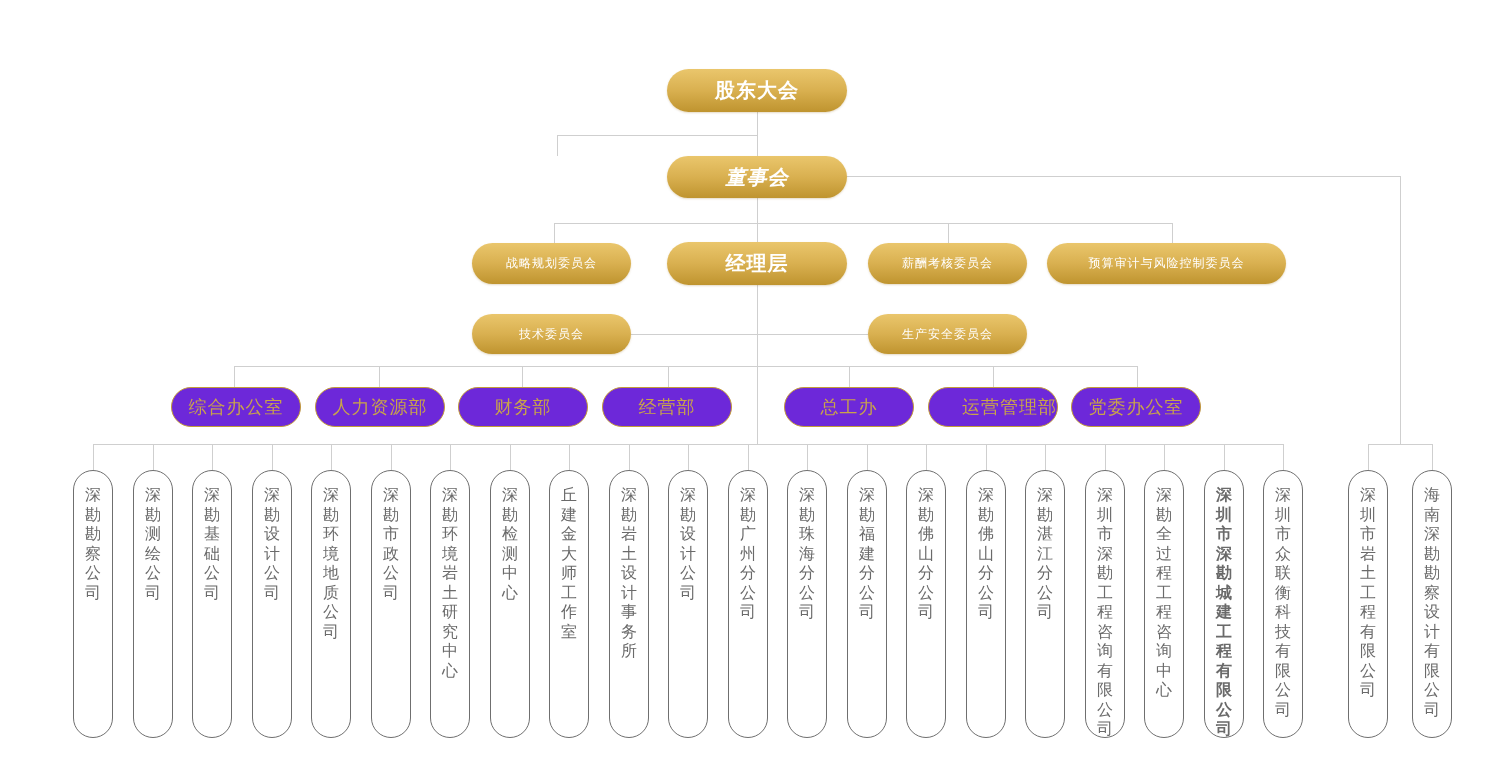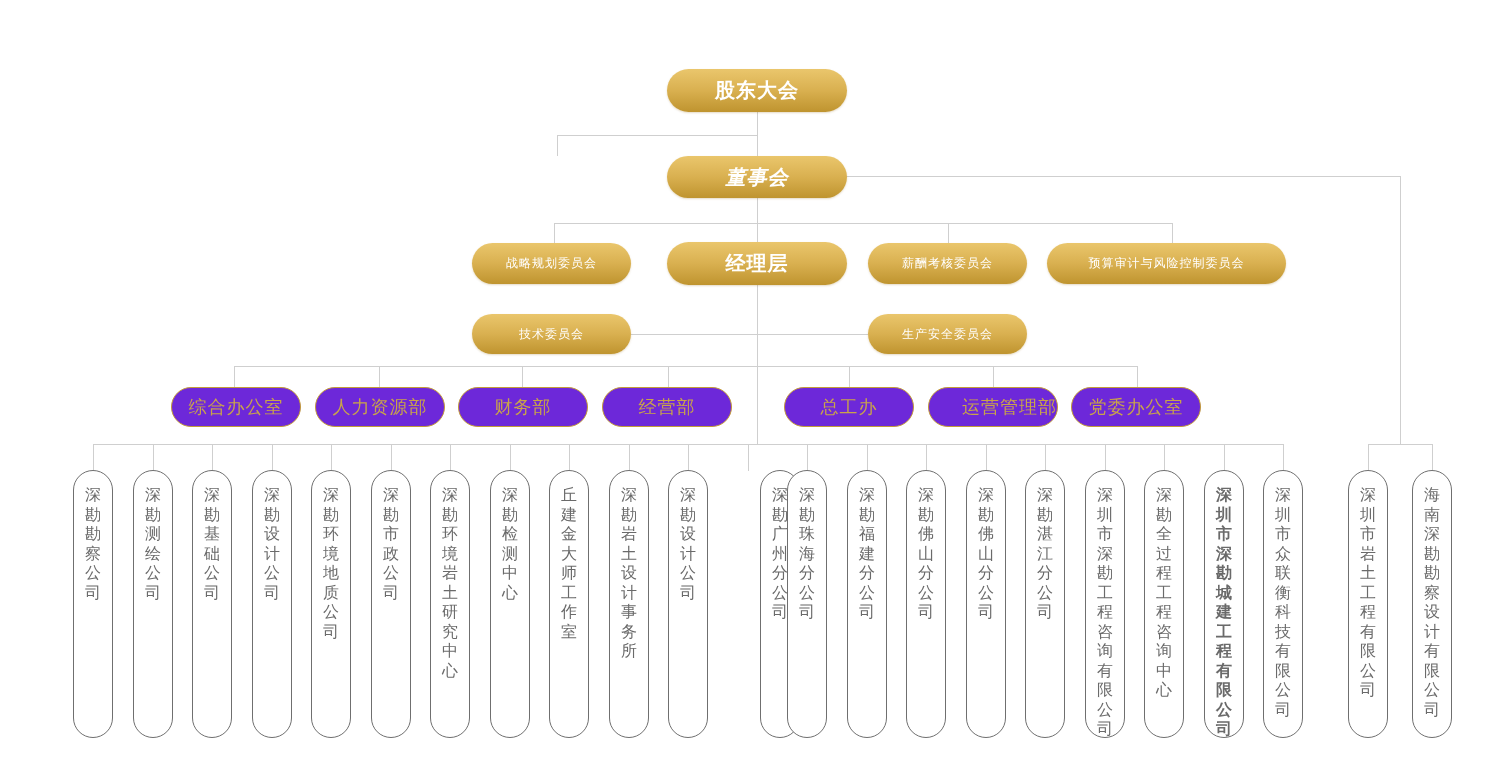--- a/index.html
+++ b/index.html
@@ -167,21 +167,21 @@
       </div>
       <div class="vbox" style="left: 533px;">
         <span>丘建金大师工作室</span>
       </div>
       <div class="vbox" style="left: 593px;">
         <span>深勘岩土设计事务所</span>
       </div>
       <div class="vbox" style="left: 652px;">
         <span>深勘设计公司</span>
       </div>
-      <div class="vbox" style="left: 712px; margin-left: 32px;">
+      <div class="vbox" style="left: 712px;">
         <span>深勘广州分公司</span>
       </div>
       <div class="vbox" style="left: 771px;">
         <span>深勘珠海分公司</span>
       </div>
       <div class="vbox" style="left: 831px;">
         <span>深勘福建分公司</span>
       </div>
       <div class="vbox" style="left: 890px;">
         <span>深勘佛山分公司</span>

